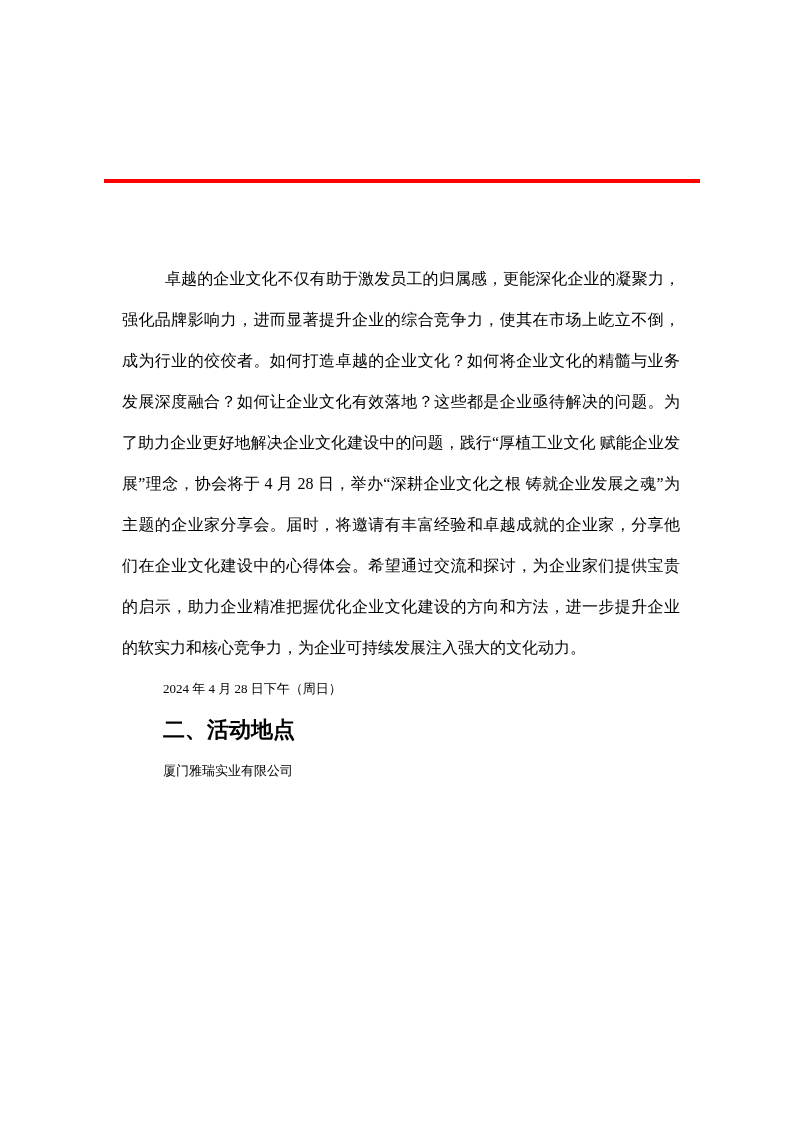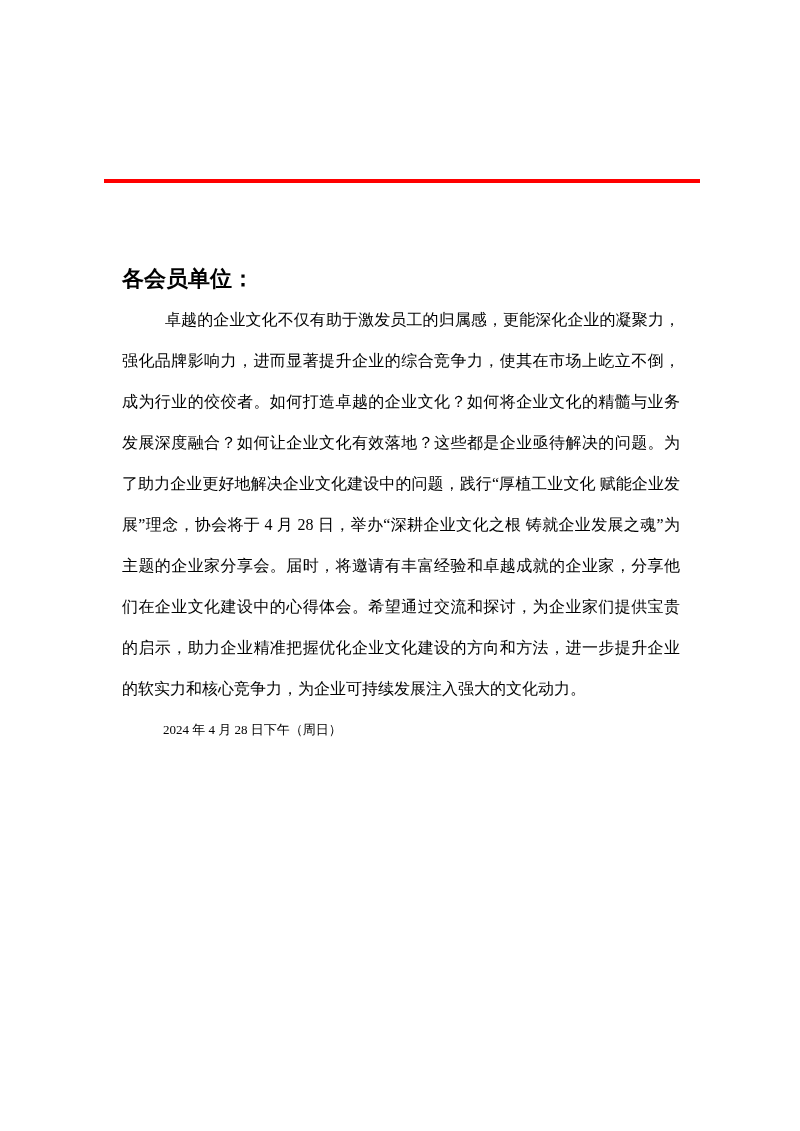--- a/index.html
+++ b/index.html
@@ -88,23 +88,24 @@
 <body>
 
 <div class="page">
 
 
   <div class="red-rule" style="background: rgb(255, 0, 0);"></div>
 
 
   <div class="content">
 
-    <div class="salutation">各会员单位：</div>
 
     <p class="paragraph">卓越的企业文化不仅有助于激发员工的归属感，更能深化企业的凝聚力，强化品牌影响力，进而显著提升企业的综合竞争力，使其在市场上屹立不倒，成为行业的佼佼者。如何打造卓越的企业文化？如何将企业文化的精髓与业务发展深度融合？如何让企业文化有效落地？这些都是企业亟待解决的问题。为了助力企业更好地解决企业文化建设中的问题，践行“厚植工业文化 赋能企业发展”理念，协会将于 4 月 28 日，举办“深耕企业文化之根 铸就企业发展之魂”为主题的企业家分享会。届时，将邀请有丰富经验和卓越成就的企业家，分享他们在企业文化建设中的心得体会。希望通过交流和探讨，为企业家们提供宝贵的启示，助力企业精准把握优化企业文化建设的方向和方法，进一步提升企业的软实力和核心竞争力，为企业可持续发展注入强大的文化动力。</p>
 
 
     <div class="section-content">2024 年 4 月 28 日下午（周日）</div>
 
+    <div class="section-heading">二、活动地点</div>
 
+    <div class="section-content">厦门雅瑞实业有限公司</div>
 
   </div>
 </div>
 
 </body></html>

